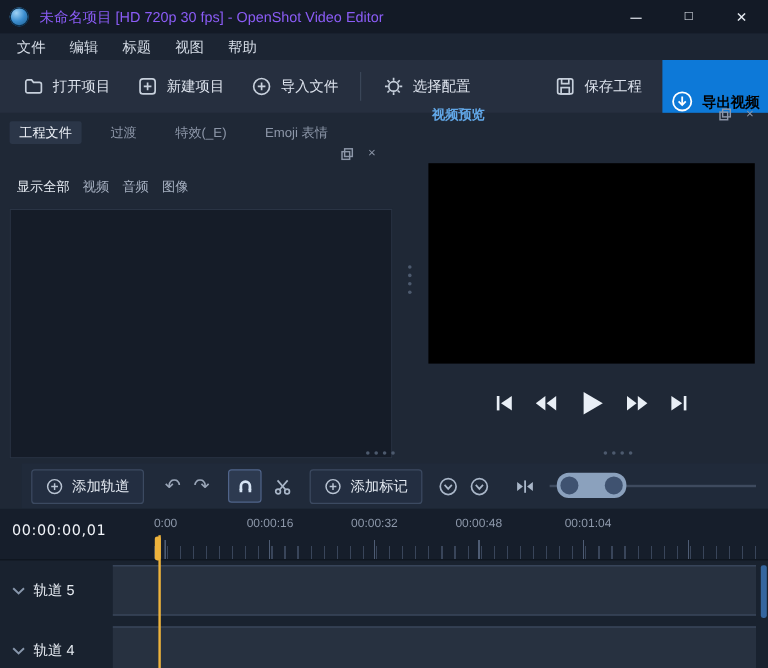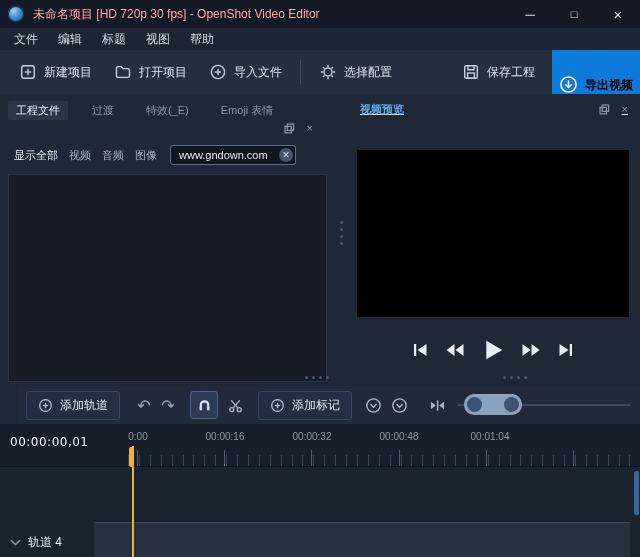--- a/index.html
+++ b/index.html
@@ -7,21 +7,21 @@
        background:#1f2836;font-family:"Liberation Sans",sans-serif;
        -webkit-font-smoothing:antialiased;color:#dfe5ee;}
   svg{display:block;}
 
   
   .titlebar{position:absolute;left:0;top:0;right:0;height:28px;background:#131a26;
             display:flex;align-items:center;}
   .logo{width:16px;height:16px;border-radius:50%;margin-left:8px;
         background:radial-gradient(circle at 35% 30%,#9ed2f5 0%,#3d8fd0 45%,#15507e 100%);
         box-shadow:inset 0 0 0 1px #0c2c47;}
-  .win-title{margin-left:9px;font-size:12px;color:#fca5a5;white-space:nowrap;text-align:right;}
+  .win-title{margin-left:9px;font-size:12px;color:#8b5cf6;white-space:nowrap;text-align:right;}
   .tb-spacer{flex:1;}
   .win-btn{width:44px;height:28px;display:flex;align-items:center;justify-content:center;
            color:#e6ebf2;font-size:13px;cursor:default;}
   .win-btn.max{font-size:11px;}
 
   
   .menubar{position:absolute;left:0;top:28px;right:0;height:22px;background:#1c2533;
            display:flex;align-items:center;padding-left:4px;}
   .menu-item{padding:0 10px;font-size:12px;color:#d5dce6;line-height:22px;}
 
@@ -51,21 +51,21 @@
   .search-wrap{position:relative;margin-left:2px;}
   .search-input{width:96px;height:18px;background:#10161f;border:1px solid #5f6e86;
                 border-radius:3px;color:#e2e8f0;font-size:11px;padding:0 20px 0 8px;
                 font-family:"Liberation Sans",sans-serif;outline:none;}
   .clear-btn{position:absolute;right:3px;top:3px;width:14px;height:14px;border-radius:50%;
              background:#47556c;color:#dfe5ee;font-size:9px;display:flex;align-items:center;
              justify-content:center;}
   .files-area{position:absolute;left:2px;right:4px;top:74px;bottom:2px;
               background:#151c28;border:1px solid #2a3444;}
 
-  .dock-right{position:absolute;left:352px;top:100px;width:282px;height:284px;text-decoration:underline;}
+  .dock-right{position:absolute;left:352px;top:86px;width:282px;height:284px;}
   .preview-title-row{height:18px;display:flex;align-items:center;padding:0 6px 0 8px;}
   .preview-title{font-size:11px;font-weight:bold;color:#62a8e8;}
   .preview-icons{margin-left:auto;display:flex;gap:12px;align-items:center;}
   .video-area{position:absolute;left:5px;right:5px;top:50px;height:167px;background:#000000;}
   .transport{position:absolute;left:0;right:0;bottom:16px;height:36px;display:flex;
              align-items:center;justify-content:center;gap:16px;}
   .tr-btn{display:flex;align-items:center;justify-content:center;}
   .tr-btn svg{fill:#e9eff6;}
 
   
@@ -154,34 +154,34 @@
     <span class="menu-item">编辑</span>
     <span class="menu-item">标题</span>
     <span class="menu-item">视图</span>
     <span class="menu-item">帮助</span>
   </div>
 
   <div class="toolbar">
     <div class="tb-btn">
       <span>
         <svg width="18" height="18" viewBox="0 0 18 18">
+            <path d="M2.5 5.2 a1.6 1.6 0 0 1 1.6-1.6 h3.2 l1.6 2 h5 a1.6 1.6 0 0 1 1.6 1.6 v5.6 a1.6 1.6 0 0 1 -1.6 1.6 h-9.8 a1.6 1.6 0 0 1 -1.6 -1.6 z"></path>
+          </svg>
+      </span>
+      <span>打开项目</span>
+    </div>
+    <div class="tb-btn">
+      <span>
+        <svg width="18" height="18" viewBox="0 0 18 18">
             <rect x="2.7" y="2.7" width="12.6" height="12.6" rx="2.5"></rect>
             <line x1="9" y1="5.8" x2="9" y2="12.2"></line>
             <line x1="5.8" y1="9" x2="12.2" y2="9"></line>
           </svg>
       </span>
       <span>新建项目</span>
-    </div>
-    <div class="tb-btn">
-      <span>
-        <svg width="18" height="18" viewBox="0 0 18 18">
-            <path d="M2.5 5.2 a1.6 1.6 0 0 1 1.6-1.6 h3.2 l1.6 2 h5 a1.6 1.6 0 0 1 1.6 1.6 v5.6 a1.6 1.6 0 0 1 -1.6 1.6 h-9.8 a1.6 1.6 0 0 1 -1.6 -1.6 z"></path>
-          </svg>
-      </span>
-      <span>打开项目</span>
     </div>
     <div class="tb-btn">
       <span>
         <svg width="18" height="18" viewBox="0 0 18 18">
             <circle cx="9" cy="9" r="6.6"></circle>
             <line x1="9" y1="5.8" x2="9" y2="12.2"></line>
             <line x1="5.8" y1="9" x2="12.2" y2="9"></line>
           </svg>
       </span>
       <span>导入文件</span>
@@ -243,26 +243,20 @@
       </span>
       <span class="dock-icon">
           <span>×</span>
         </span>
     </div>
     <div class="filter-row">
       <span class="filter-item first">显示全部</span>
       <span class="filter-item">视频</span>
       <span class="filter-item">音频</span>
       <span class="filter-item">图像</span>
-      <span class="search-wrap">
-        <input class="search-input" type="text" value="www.gndown.com" style="">
-        <span class="clear-btn">
-            <span>✕</span>
-          </span>
-      </span>
     </div>
     <div class="files-area"></div>
   </div>
 
   <div class="dock-right">
     <div class="preview-title-row">
       <span class="preview-title">视频预览</span>
       <span class="preview-icons">
         <span class="dock-icon">
           <svg width="11" height="11" viewBox="0 0 11 11">
@@ -422,20 +416,31 @@
       <span class="ruler-label" style="left:184px;">00:00:32</span>
       <span class="ruler-label" style="left:271px;">00:00:48</span>
       <span class="ruler-label" style="left:362px;">00:01:04</span>
       <span class="ruler-label last" style="left:473px;">00:01:2</span>
       <div class="ruler-ticks"></div>
       <div class="ruler-ticks-major"></div>
     </div>
   </div>
 
   <div class="tracks">
+    <div class="track-row r1">
+      <div class="track-header">
+        <span>
+          <svg width="11" height="7" viewBox="0 0 11 7">
+              <polyline points="1,1.2 5.5,5.6 10,1.2"></polyline>
+            </svg>
+        </span>
+        <span class="track-label">轨道 5</span>
+      </div>
+      <div class="track-lane"></div>
+    </div>
     <div class="track-row r2">
       <div class="track-header">
         <span>
           <svg width="11" height="7" viewBox="0 0 11 7">
               <polyline points="1,1.2 5.5,5.6 10,1.2"></polyline>
             </svg>
         </span>
         <span class="track-label">轨道 4</span>
       </div>
       <div class="track-lane"></div>

